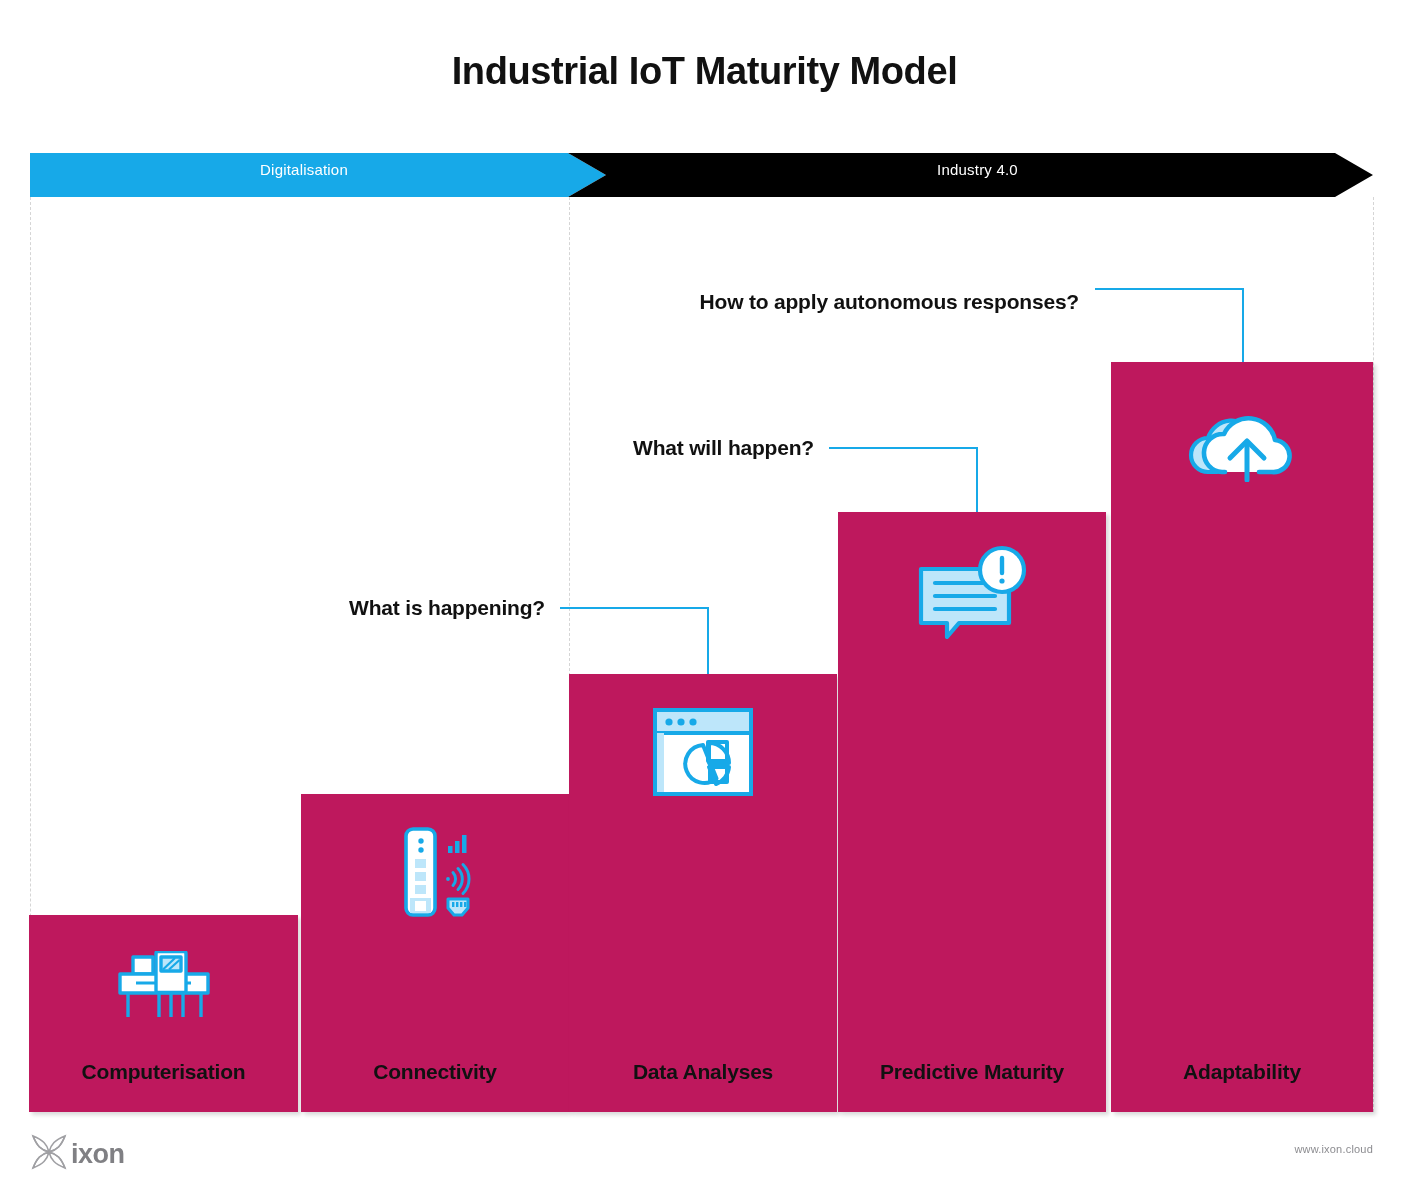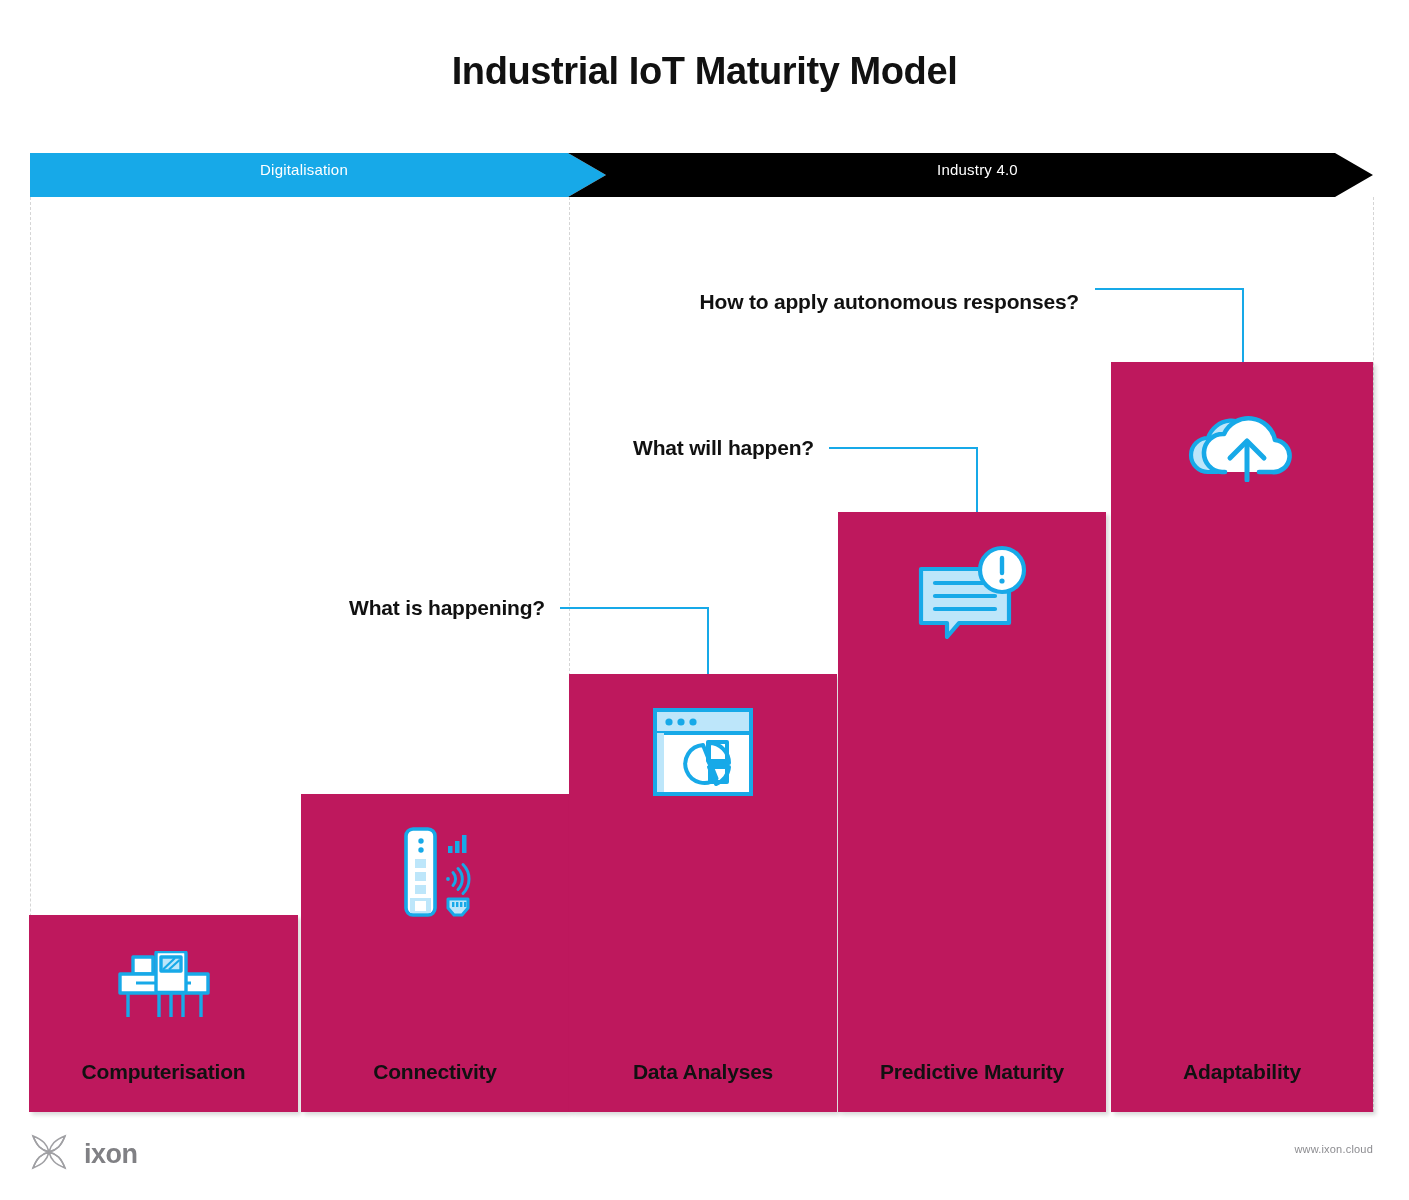--- a/index.html
+++ b/index.html
@@ -110,21 +110,21 @@
     border-left: 2.5px solid #17a9e8;
   }
 
   
   .footer-logo {
     position: absolute;
     left: 30px;
     top: 1133px;
     display: flex;
     align-items: center;
-    gap: 16px;
+    gap: 3px;
   }
   .footer-wordmark {
     font-size: 27px;
     font-weight: bold;
     color: #808084;
     letter-spacing: -0.5px;
   }
   .footer-url {
     position: absolute;
     right: 36px;

